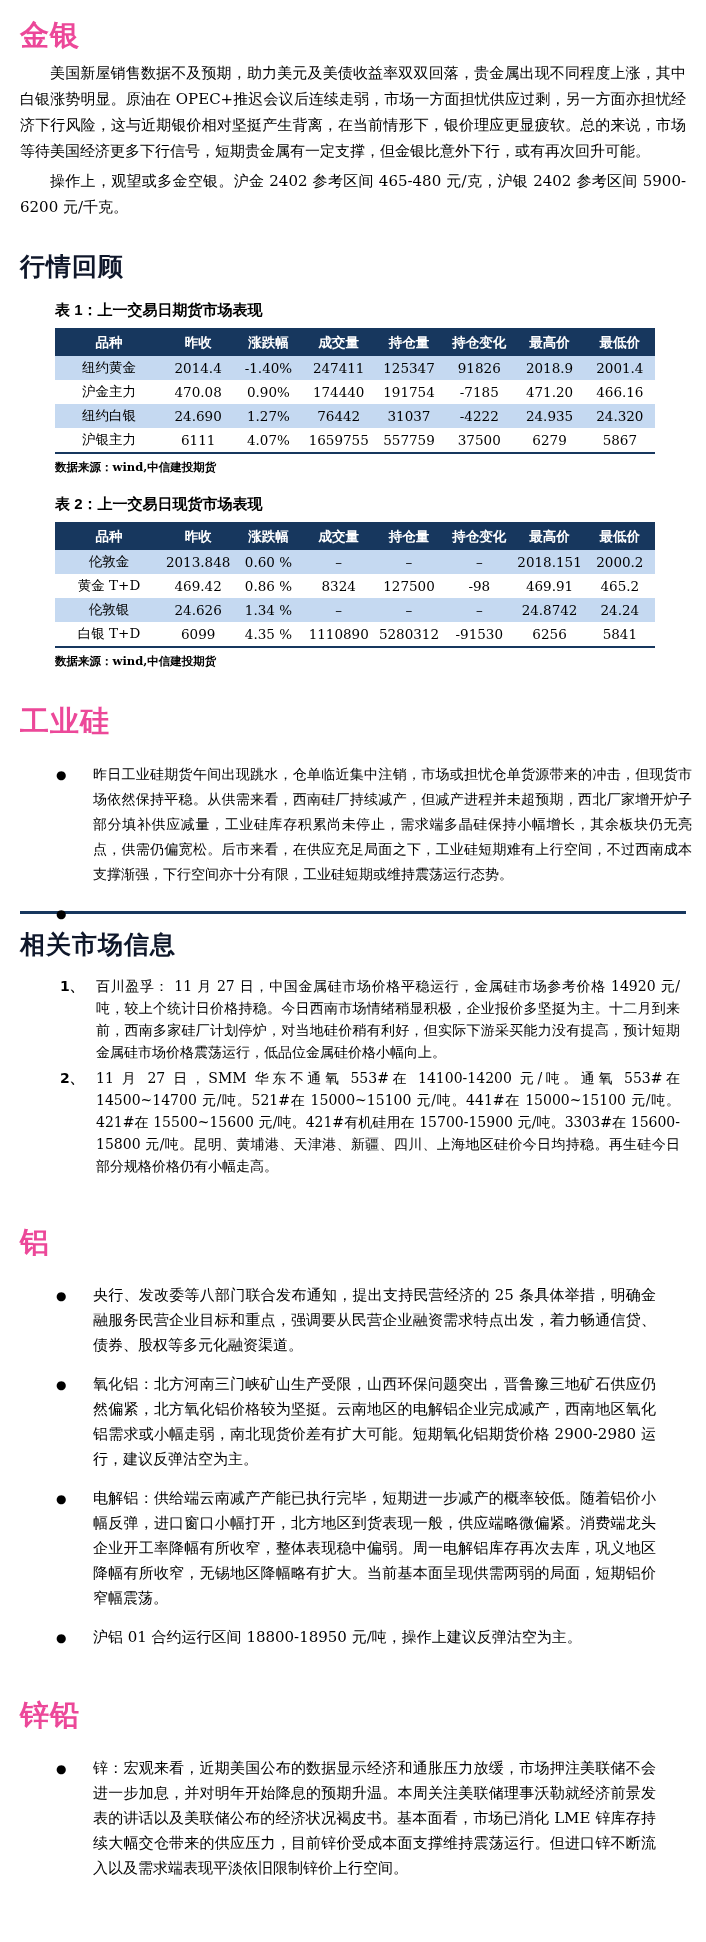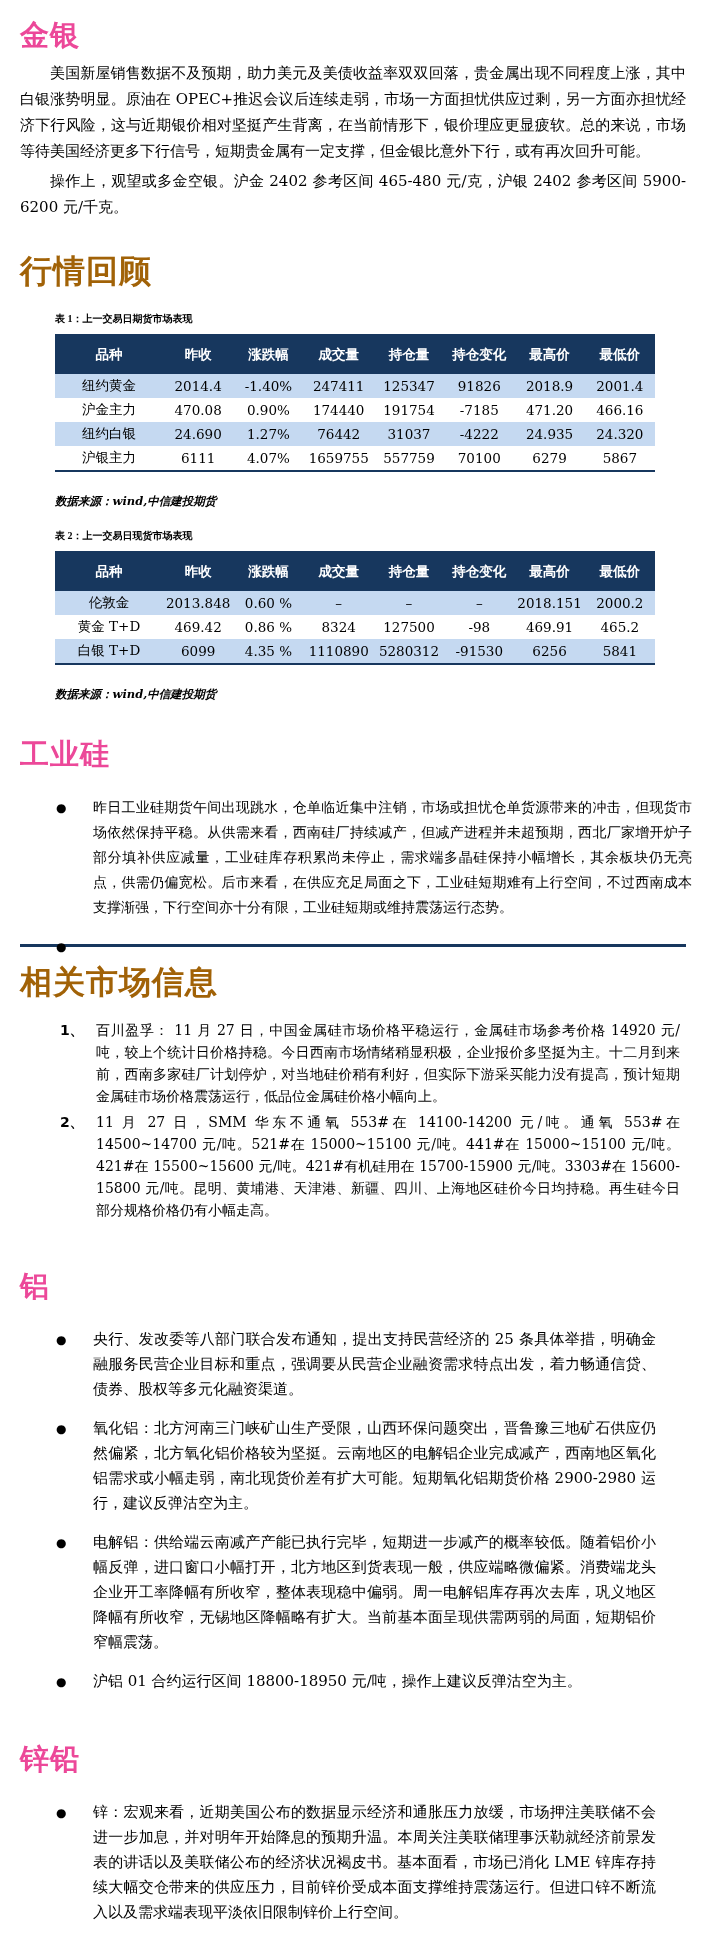--- a/index.html
+++ b/index.html
@@ -16,71 +16,70 @@
   h1.sec-black {
     font-family: "DejaVu Sans", "Liberation Sans", sans-serif;
     font-weight: bold;
     font-size: 29px;
     color: #ec4899;
     letter-spacing: 1px;
   }
   h2.sec-blue {
     font-family: "DejaVu Sans", "Liberation Sans", sans-serif;
     font-weight: bold;
-    font-size: 32px;
-    color: #a16207;
+    font-size: 25px;
+    color: #0f172a;
     letter-spacing: 1px;
   }
 
   .para {
     font-size: 15px;
     line-height: 26px;
     text-align: justify;
     text-indent: 2em;
     margin-top: 4px;
     width: 666px;
   }
 
   .tbl-caption {
-    font-family: Liberation Serif, serif;
-    font-weight: bold;
-    font-size: 10px;
+    font-family: Liberation Sans, sans-serif;
+    font-weight: bold;
+    font-size: 15px;
     margin: 18px 0 8px 35px;
   }
   table.mkt {
     border-collapse: collapse;
     margin-left: 35px;
     width: 600px;
     font-size: 13.5px;
     table-layout: fixed;
   }
   table.mkt th {
     background: #17375E;
     color: #ffffff;
     font-family: "DejaVu Sans", "Liberation Sans", sans-serif;
     font-weight: bold;
     font-size: 13.5px;
-    padding: 10px 2px;
+    padding: 4px 2px;
     text-align: center;
   }
   table.mkt td {
     text-align: center;
     padding: 3px 2px;
     font-size: 13.5px;
   }
   table.mkt tbody tr:nth-child(odd)  { background: #C5D9F1; }
   table.mkt tbody tr:nth-child(even) { background: #ffffff; }
   table.mkt { border-top: 2px solid #17375E; border-bottom: 2.5px solid #17375E; }
   table.mkt th:first-child, table.mkt td:first-child { width: 108px; }
 
   .src {
     font-size: 11.5px;
     font-weight: bold;
-    font-style: italic;
-    margin: 22px 0 0 35px;
+    margin: 6px 0 0 35px;
     font-family: "DejaVu Serif", "Liberation Serif", serif;
   }
 
   ul.blist { list-style: none; margin-top: 20px; }
   ul.blist li {
     position: relative;
     padding-left: 37px;
     margin-left: 36px;
     margin-bottom: 14px;
     text-align: justify;
@@ -184,21 +183,21 @@
             <td>-4222</td>
             <td>24.935</td>
             <td>24.320</td>
           </tr>
           <tr>
             <td>沪银主力</td>
             <td>6111</td>
             <td>4.07%</td>
             <td>1659755</td>
             <td>557759</td>
-            <td>70100</td>
+            <td>37500</td>
             <td>6279</td>
             <td>5867</td>
           </tr>
         </tbody>
     </table>
     <p class="src">数据来源：wind,中信建投期货</p>
 
     <p class="tbl-caption gap-t2">表 2：上一交易日现货市场表现</p>
     <table class="mkt">
       <thead>
@@ -228,20 +227,30 @@
             <td>黄金 T+D</td>
             <td>469.42</td>
             <td>0.86 %</td>
             <td>8324</td>
             <td>127500</td>
             <td>-98</td>
             <td>469.91</td>
             <td>465.2</td>
           </tr>
           <tr>
+            <td>伦敦银</td>
+            <td>24.626</td>
+            <td>1.34 %</td>
+            <td>–</td>
+            <td>–</td>
+            <td>–</td>
+            <td>24.8742</td>
+            <td>24.24</td>
+          </tr>
+          <tr>
             <td>白银 T+D</td>
             <td>6099</td>
             <td>4.35 %</td>
             <td>1110890</td>
             <td>5280312</td>
             <td>-91530</td>
             <td>6256</td>
             <td>5841</td>
           </tr>
         </tbody>

